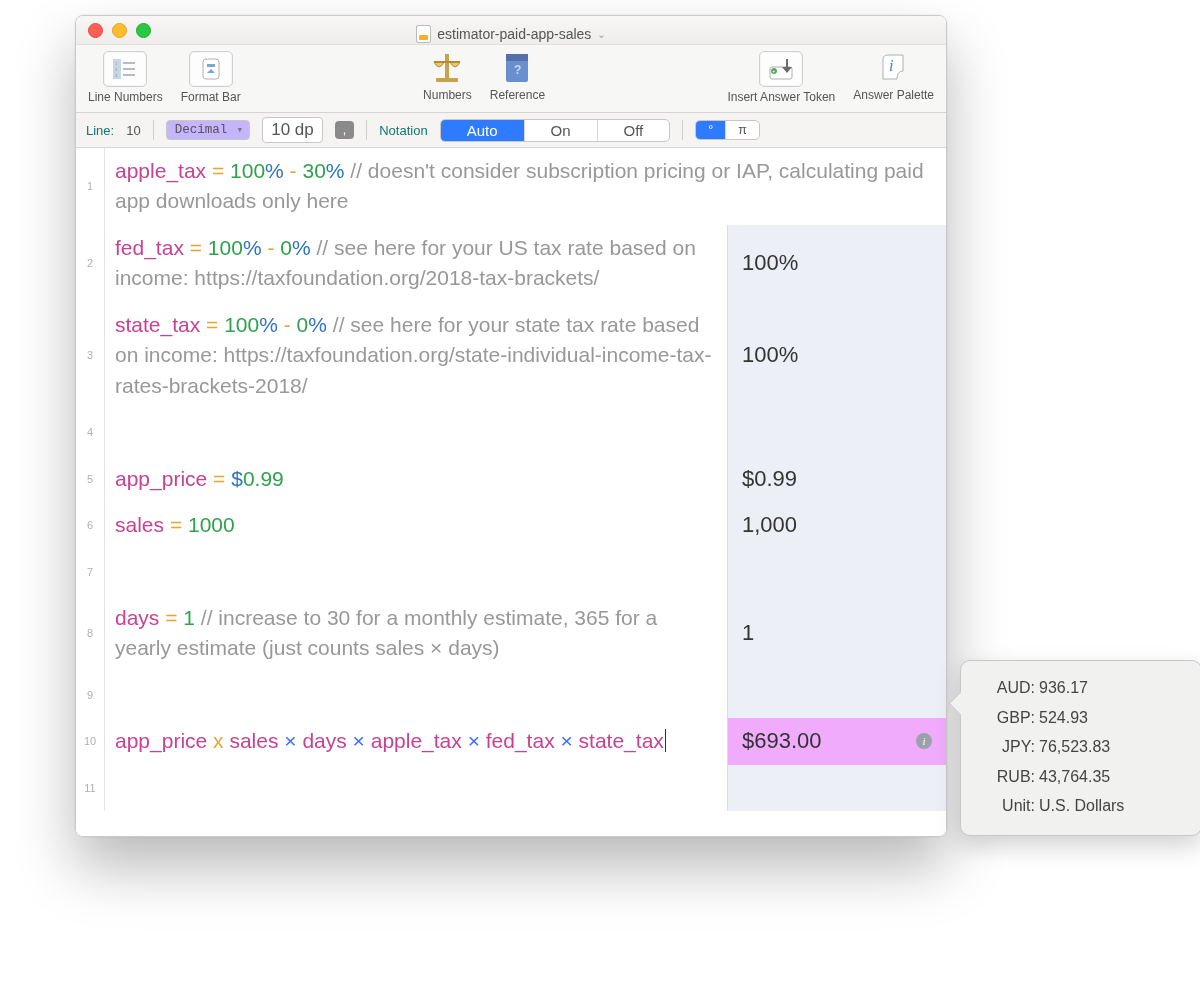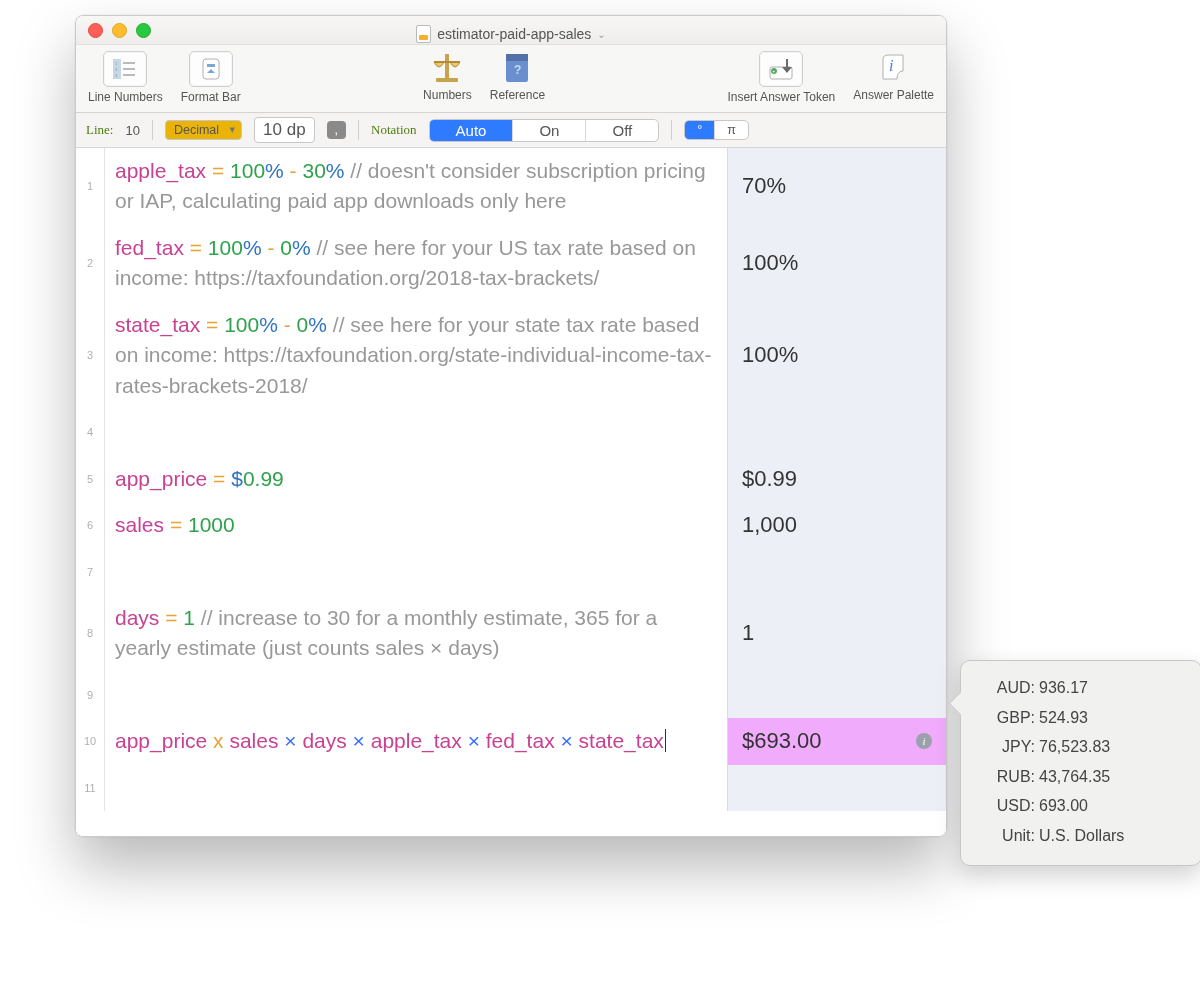--- a/index.html
+++ b/index.html
@@ -53,22 +53,22 @@
   .tgroup.spacer{flex:1;}
   .tbtn{display:flex;flex-direction:column;align-items:center;gap:3px;font-size:12px;color:#555;cursor:default;}
   .tbtn .ic{width:42px;height:34px;background:#fdfdfd;border:1px solid #cfcfcf;border-radius:5px;display:flex;align-items:center;justify-content:center;box-shadow:inset 0 0 0 1px #f5f5f5;}
 
   
   .fmtrow{
     display:flex;align-items:center;gap:12px;height:34px;padding:0 10px;
     background:#f5f4f2;border-bottom:1px solid #d6d6d6;font-size:13px;color:#555;
   }
   .sep{width:1px;height:20px;background:#cfcfcf;}
-  .fmtrow .lbl{color:#4d7c0f;font-family:Liberation Serif, serif;}
-  .select{background:#eab308;border:1px solid #c7c7c7;border-radius:4px;padding:2px 22px 2px 8px;font-size:12.5px;position:relative;}
+  .fmtrow .lbl{color:#0f766e;}
+  .select{background:#c4b5fd;border:1px solid #c7c7c7;border-radius:4px;padding:2px 22px 2px 8px;font-size:12.5px;position:relative;font-family:Liberation Mono, monospace;}
   .select::after{content:"▾";position:absolute;right:6px;top:2px;color:#777;font-size:11px;}
   .pill{background:#fff;border:1px solid #c7c7c7;border-radius:4px;padding:2px 8px;font-size:17px;}
   .btn-g{background:#8a8a8a;color:#fff;border-radius:4px;padding:2px 8px;font-size:12.5px;}
   .seg{display:inline-flex;border:1px solid #c7c7c7;border-radius:5px;overflow:hidden;background:#fff;}
   .seg span{padding:2px 26px;font-size:15px;border-right:1px solid #d8d8d8;}
   .seg span:last-child{border-right:none;}
   .seg .on{background:var(--accent);color:#fff;}
   .seg2{display:inline-flex;border:1px solid #c7c7c7;border-radius:5px;overflow:hidden;background:#fff;}
   .seg2 span{padding:2px 12px;font-size:12.5px;border-right:1px solid #d8d8d8;}
   .seg2 span:last-child{border-right:none;}
@@ -223,23 +223,20 @@
       <span class="on">°</span>
       <span>π</span>
     </span>
   </div>
 
   <div class="editor" id="editor">
       <div style="flex: 1 1 0%; display: flex; flex-direction: column;">
         <div class="row">
           <div class="g">1</div>
           <div class="c"><span class="id">apple_tax</span><span> </span><span class="eq">=</span><span> </span><span class="nm">100</span><span class="un">%</span><span> </span><span class="eq">-</span><span> </span><span class="nm">30</span><span class="un">%</span><span> </span><span class="cm">// doesn't consider subscription pricing or IAP, calculating paid app downloads only here</span></div>
-          <div class="r">
-            <span>70%</span>
-          </div>
         </div>
         <div class="row">
           <div class="g">2</div>
           <div class="c"><span class="id">fed_tax</span><span> </span><span class="eq">=</span><span> </span><span class="nm">100</span><span class="un">%</span><span> </span><span class="eq">-</span><span> </span><span class="nm">0</span><span class="un">%</span><span> </span><span class="cm">// see here for your US tax rate based on income: https://taxfoundation.org/2018-tax-brackets/</span></div>
           <div class="r">
             <span>100%</span>
           </div>
         </div>
         <div class="row">
           <div class="g">3</div>
@@ -321,20 +318,16 @@
     </div>
     <div class="trow">
       <span class="k">JPY:</span>
       <span> 76,523.83</span>
     </div>
     <div class="trow">
       <span class="k">RUB:</span>
       <span> 43,764.35</span>
     </div>
     <div class="trow">
-      <span class="k">USD:</span>
-      <span> 693.00</span>
-    </div>
-    <div class="trow">
       <span class="k">Unit:</span>
       <span> U.S. Dollars</span>
     </div>
   </div>
 
 </body></html>

